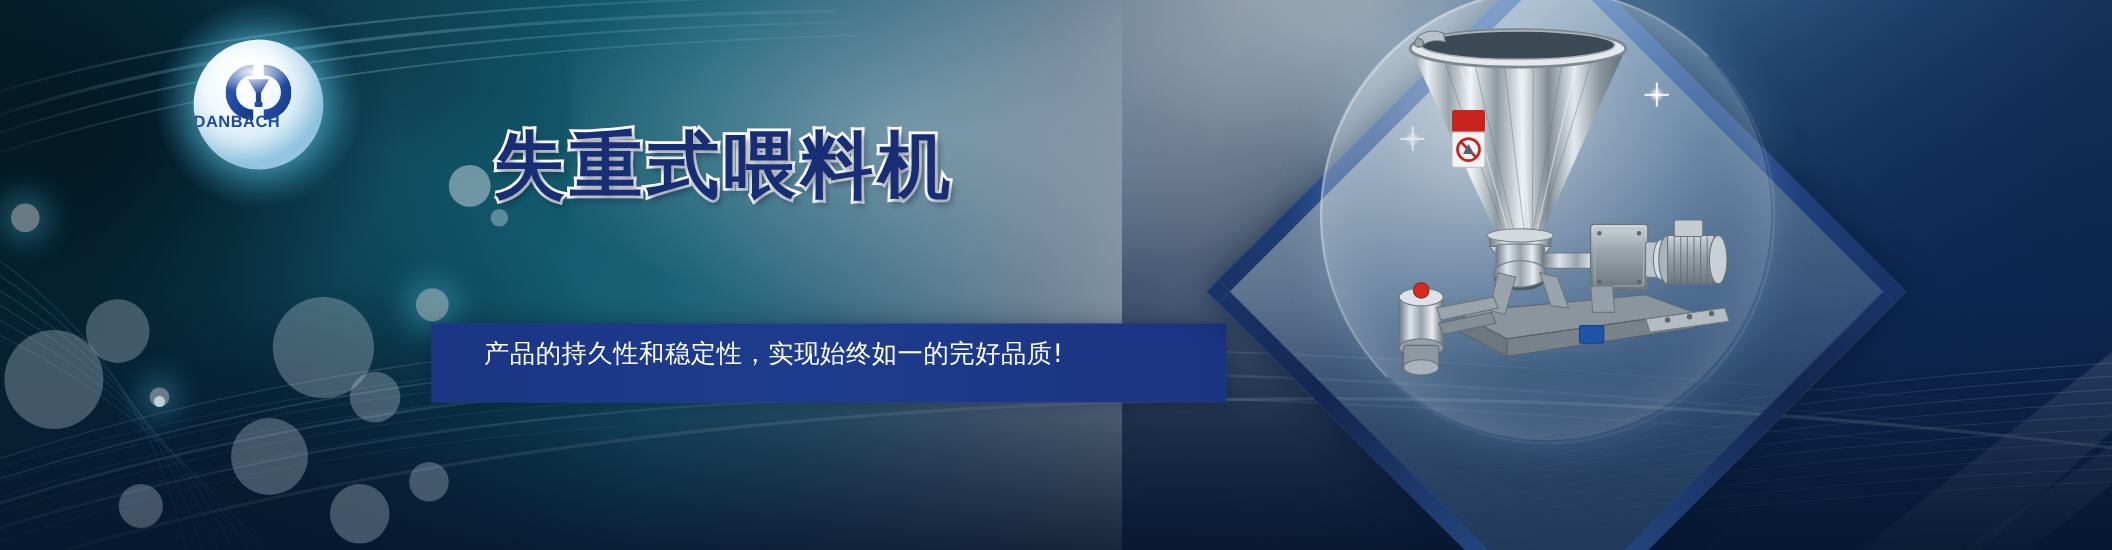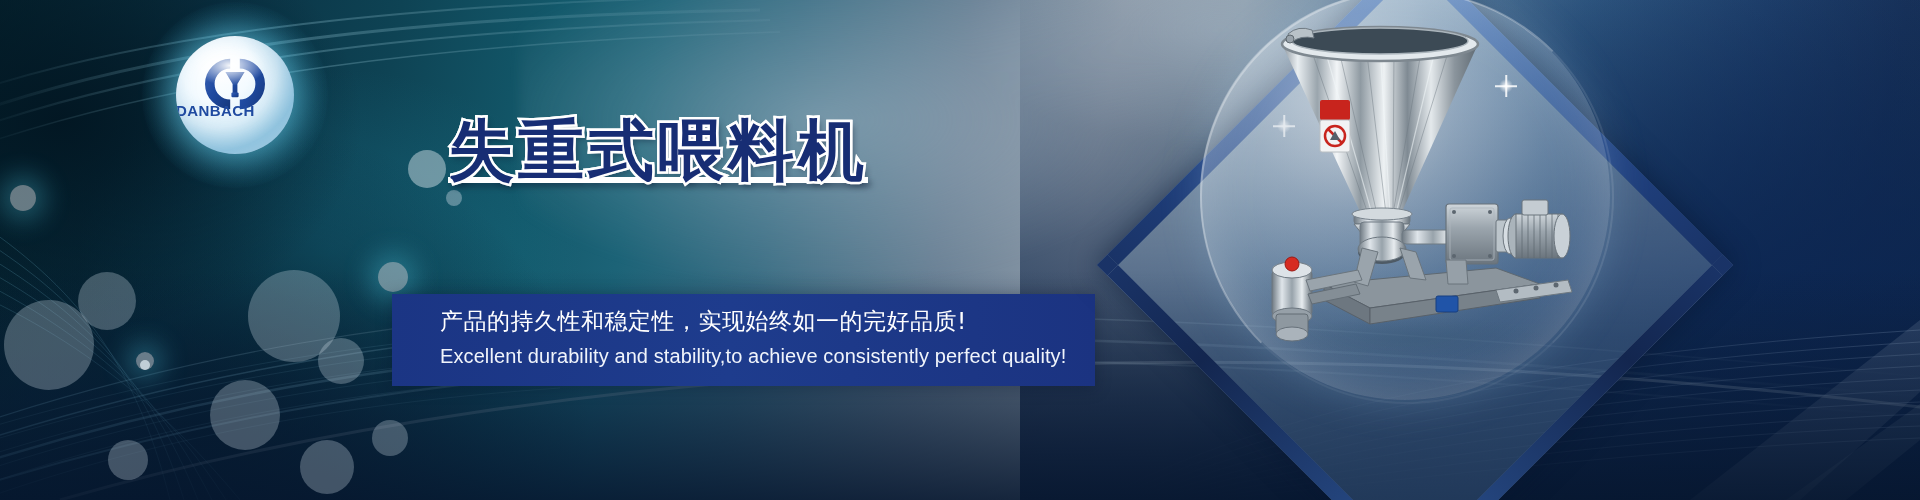--- a/index.html
+++ b/index.html
@@ -104,28 +104,28 @@
     position:absolute;left:448px;top:118px;
     font-size:66px;line-height:1;
     font-weight:bold;
     letter-spacing:4px;
     color:#172d74;
     font-family:"DejaVu Sans","Liberation Sans",sans-serif;
     -webkit-text-stroke:5px #ffffff;
     paint-order:stroke fill;
     text-shadow:3px 4px 6px rgba(10,25,50,.45);
     white-space:nowrap;
-    text-decoration:underline;
   }
 
   
   .tagbox{
-    position:absolute;left:392px;top:294px;width:703px;height:92px;
+    position:absolute;left:392px;top:294px;width:703px;height:72px;
     background:linear-gradient(92deg,#1b3584 0%,#1e3c8d 48%,#1b3381 100%);
     box-shadow:0 2px 14px rgba(5,16,40,.35);
+    padding-left:20px;
   }
   .tag-cn{
     position:absolute;left:48px;top:12px;
     font-size:23px;color:#ffffff;letter-spacing:.5px;
     font-family:"DejaVu Sans","Liberation Sans",sans-serif;
     white-space:nowrap;
   }
   .tag-en{
     position:absolute;left:48px;top:51px;
     font-size:20px;color:#f0f4fb;letter-spacing:.1px;
@@ -295,21 +295,20 @@
         <rect x="44" y="64" width="12" height="8" rx="2" fill="url(#lgo)"></rect>
       </svg>
       <div class="logo-word">DANBACH</div>
     </div>
   </div>
 
   <div class="headline">失重式喂料机</div>
 
   <div class="tagbox">
     <div class="tag-cn">产品的持久性和稳定性，实现始终如一的完好品质!</div>
-    <div class="tag-en">Excellent durability and stability,to achieve consistently perfect quality!</div>
   </div>
 
   <div class="diamond-stage">
     <div class="diamond"></div>
     <div class="glass-ball"></div>
     <div class="glass-arc"></div>
     <div class="sparkle" style="left:418px;top:148px;"></div>
     <div class="sparkle" style="left:196px;top:188px;opacity:.7;"></div>
 
     <svg class="product" viewBox="0 0 330 360">

